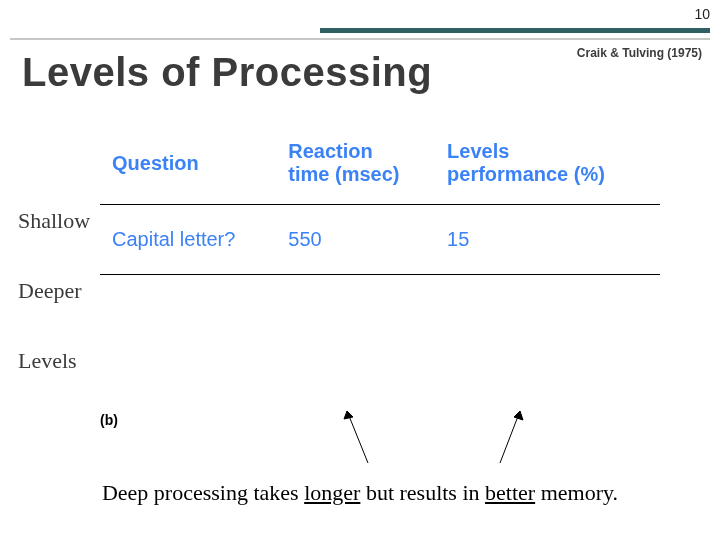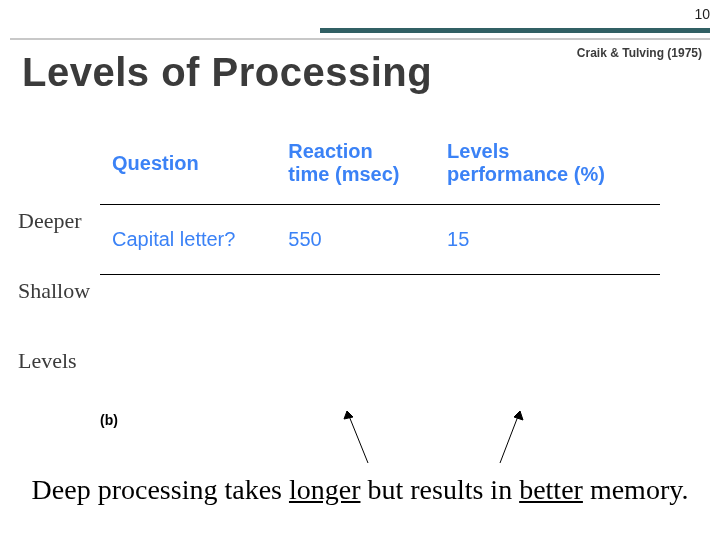--- a/index.html
+++ b/index.html
@@ -14,39 +14,39 @@
   table.data { width: 100%; border-collapse: collapse; font-family: Liberation Sans, sans-serif; font-size: 20px; color: #3b82f6; }
   table.data th { font-weight: 700; text-align: left; padding: 10px 6px 18px 6px; }
   table.data th:first-child { text-align: left; padding-left: 12px; }
   table.data td { border-top: 1px solid #000; padding: 22px 6px; text-align: left; }
   table.data td:first-child { text-align: left; padding-left: 12px; }
   .body-row td { height: 70px; }
   .bottomline td { border-top: 1px solid #000; padding: 0; height: 0; }
   .figlabel { position: absolute; left: 100px; top: 412px; font-family: Arial, Helvetica, sans-serif; font-size: 14px; font-weight: 700; color: #000; }
   .depth-labels { position: absolute; top: 186px; left: 18px; font-family: Georgia, serif; font-size: 22px; color: #3b3b3b; }
   .depth-labels div { height: 70px; display: flex; align-items: center; }
-  .conclusion { position: absolute; bottom: 34px; left: 0; right: 0; text-align: center; font-family: Georgia, serif; font-size: 28px; color: #000; }
+  .conclusion { position: absolute; bottom: 34px; left: 0; right: 0; text-align: center; font-family: Georgia, serif; font-size: 22px; color: #000; }
   .conclusion .u { text-decoration: underline; }
   .arrow { position: absolute; stroke: #000; stroke-width: 1; fill: #000; }
 </style>
 </head>
 <body>
 
 <div class="slide">
 
   <div class="pagenum-box">10</div>
   <div class="rule-thick"></div>
   <div class="rule-thin"></div>
 
   <div class="title">Levels of Processing</div>
   <div class="citation">Craik &amp; Tulving (1975)</div>
 
   <div class="depth-labels">
+    <div>Shallow</div>
     <div>Deeper</div>
-    <div>Shallow</div>
     <div>Levels</div>
   </div>
 
   <div class="table-wrap">
     <table class="data">
       <thead>
         <tr>
           <th>Question</th>
           <th style="white-space:pre-line">Reaction
 time (msec)</th>

